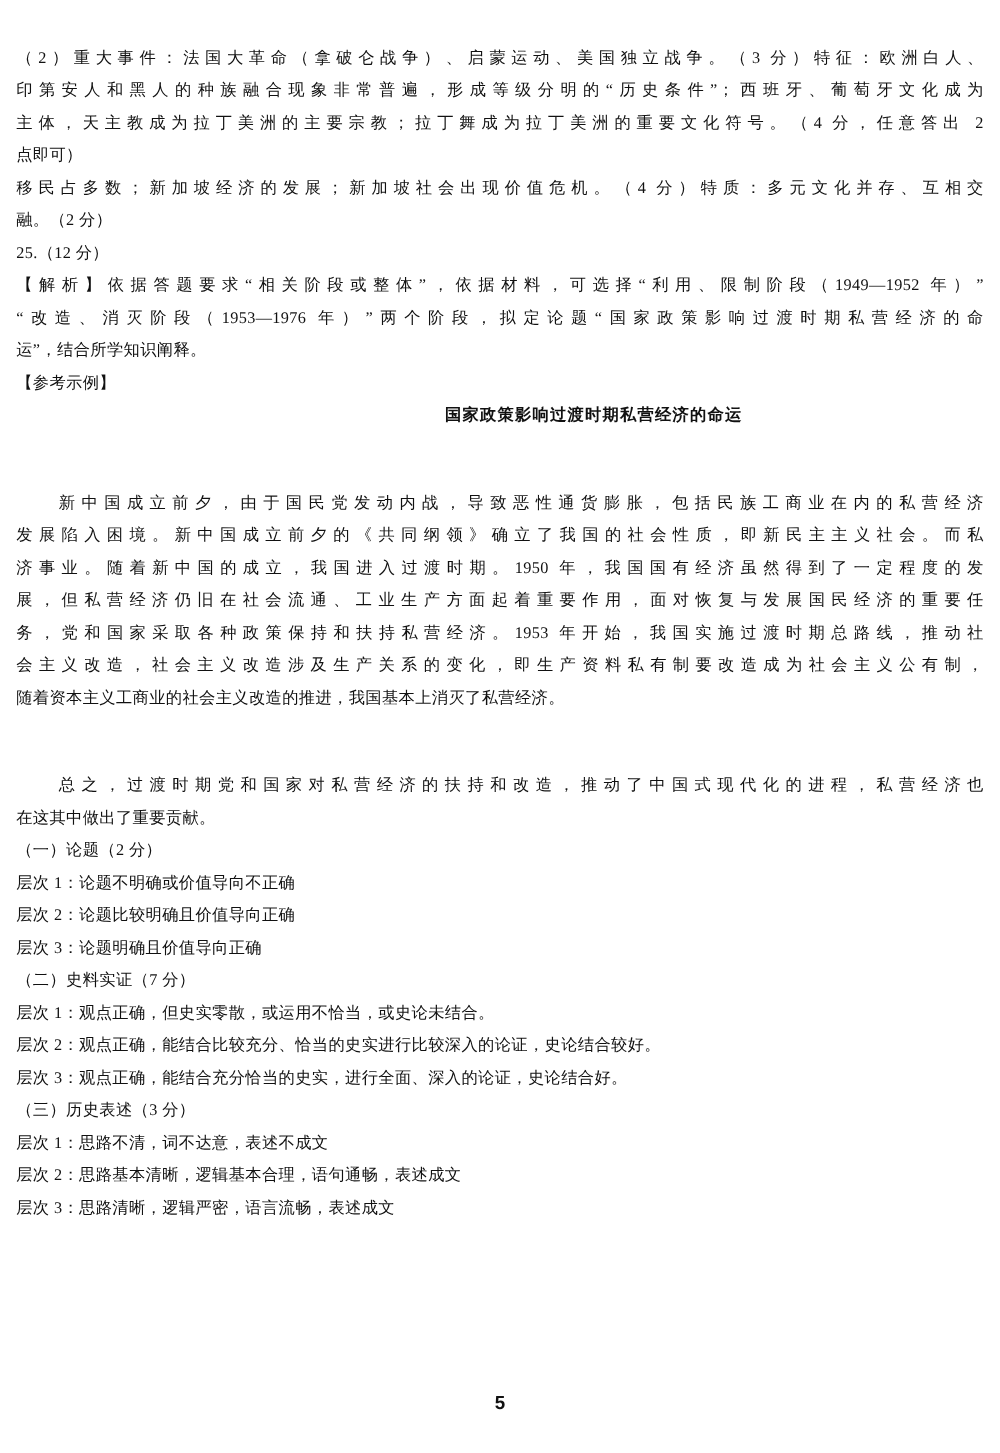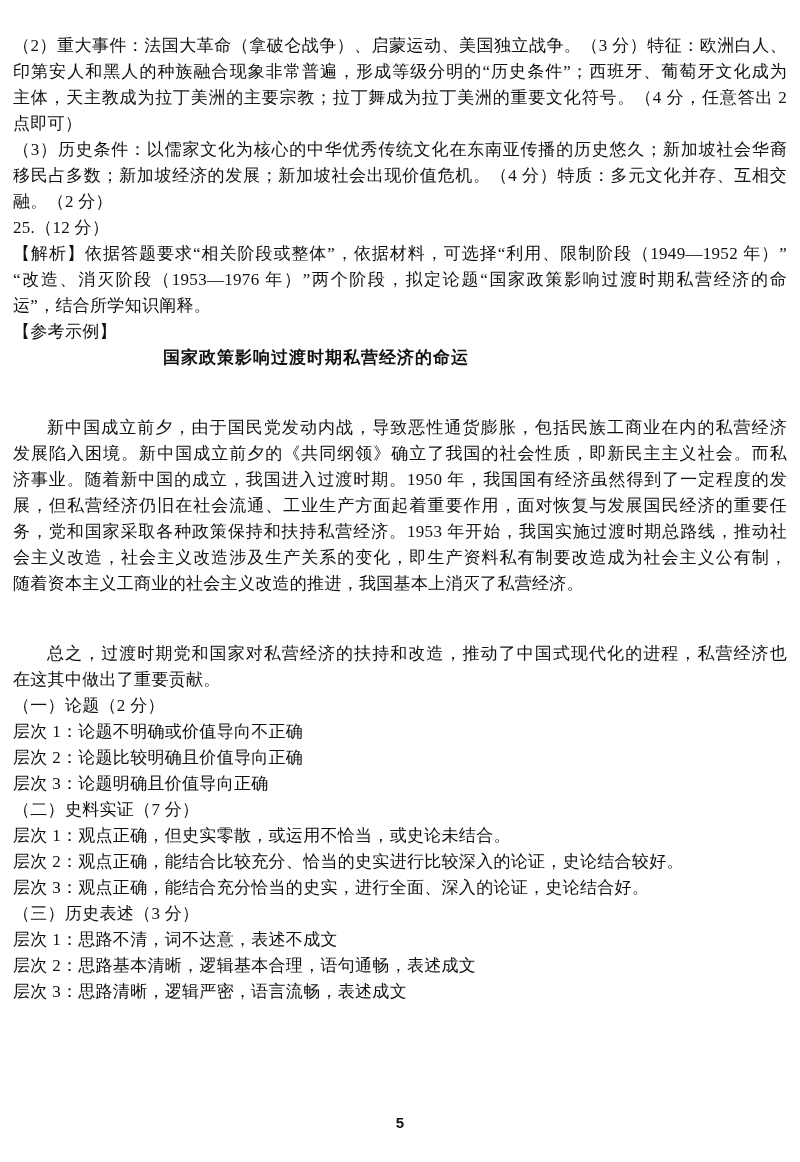--- a/index.html
+++ b/index.html
@@ -21,21 +21,21 @@
     height: 1162px;
     background: #ffffff;
   }
   .content {
     position: absolute;
     top: 33px;
     left: 13px;
     width: 774px;
   }
   .line {
-    font-size: 17px;
+    font-size: 13px;
     line-height: 26px;
     height: 26px;
     white-space: nowrap;
     text-align: left;
     letter-spacing: 0.3px;
   }
   
   .line.j {
     white-space: normal;
     text-align: justify;
@@ -44,20 +44,21 @@
   }
   
   .line.ind {
     text-indent: 34px;
     margin-top: 44px;
   }
   .line.title-line {
     font-weight: bold;
     text-indent: 150px;
     letter-spacing: 1px;
+    text-align: center;
   }
   .bold-label {
     font-weight: normal;
   }
   .footer {
     position: absolute;
     left: 0;
     width: 800px;
     top: 1114px;
     text-align: center;
@@ -76,21 +77,20 @@
   <div class="content">
 
     <div>
       <div class="line j">（2）重大事件：法国大革命（拿破仑战争）、启蒙运动、美国独立战争。（3 分）特征：欧洲白人、</div>
       <div class="line j">印第安人和黑人的种族融合现象非常普遍，形成等级分明的“历史条件”；西班牙、葡萄牙文化成为</div>
       <div class="line j">主体，天主教成为拉丁美洲的主要宗教；拉丁舞成为拉丁美洲的重要文化符号。（4 分，任意答出 2</div>
       <div class="line">点即可）</div>
     </div>
 
     <div>
-      <div class="line j">（3）历史条件：以儒家文化为核心的中华优秀传统文化在东南亚传播的历史悠久；新加坡社会华裔</div>
       <div class="line j">移民占多数；新加坡经济的发展；新加坡社会出现价值危机。（4 分）特质：多元文化并存、互相交</div>
       <div class="line">融。（2 分）</div>
     </div>
 
     <div>
       <div class="line">25.（12 分）</div>
 
       <div class="line j"><span class="bold-label">【解析】</span><span>依据答题要求“相关阶段或整体”，依据材料，可选择“利用、限制阶段（1949—1952 年）”</span></div>
       <div class="line j">“改造、消灭阶段（1953—1976 年）”两个阶段，拟定论题“国家政策影响过渡时期私营经济的命</div>
       <div class="line">运”，结合所学知识阐释。</div>

